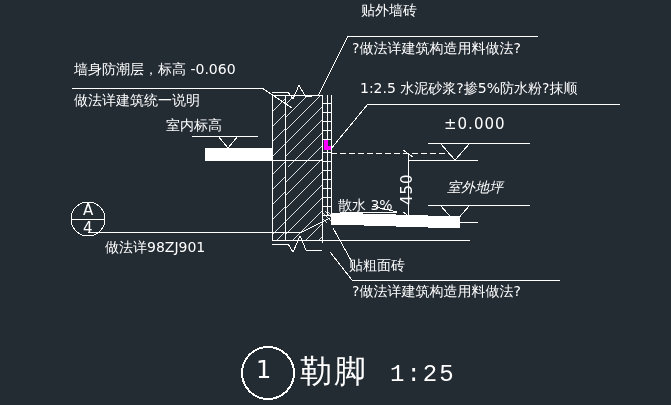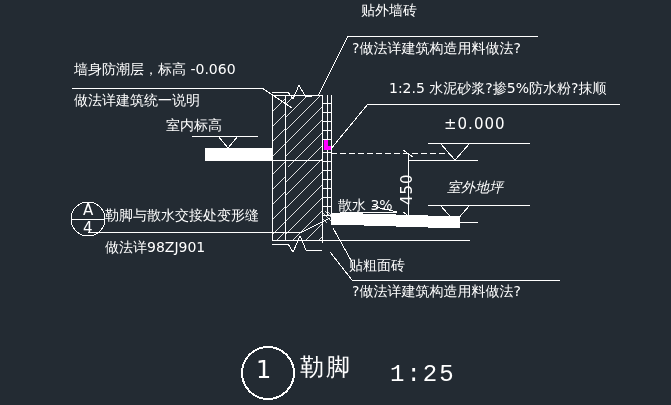--- a/index.html
+++ b/index.html
@@ -15,21 +15,21 @@
     position:absolute;
     color:#ffffff;
     font-family:"DejaVu Sans","Liberation Sans",sans-serif;
     white-space:nowrap;
     line-height:1;
     letter-spacing:0px;
   }
   .cjk{font-size:14px;}
   .num{font-size:15px;letter-spacing:1px;}
   .rot90{transform:rotate(-90deg);transform-origin:left top;}
-  .title-cjk{font-size:24px;letter-spacing:2px;}
+  .title-cjk{font-size:32px;letter-spacing:2px;}
   .title-num{font-size:24px;letter-spacing:2px;}
   .circ-letter{font-size:15px;}
 </style>
 </head>
 <body>
 
 <div id="cad-canvas">
 
   <svg width="671" height="405" viewBox="0 0 671 405">
     <g stroke="#ffffff" stroke-width="1" fill="none" shape-rendering="crispEdges">
@@ -217,35 +217,34 @@
   <div class="txt cjk" style="left:74px;top:62px;">墙身防潮层，标高 -0.060</div>
 
   <div class="txt cjk" style="left:74px;top:93px;">做法详建筑统一说明</div>
 
   <div class="txt cjk" style="left:166px;top:118px;">室内标高</div>
 
   <div class="txt cjk" style="left:361px;top:3px;">贴外墙砖</div>
 
   <div class="txt cjk" style="left:352px;top:41px;">?做法详建筑构造用料做法?</div>
 
-  <div class="txt cjk" style="left:389px;top:81px;">1:2.5  水泥砂浆?掺5%防水粉?抹顺</div>
+  <div class="txt cjk" style="left:360px;top:81px;">1:2.5  水泥砂浆?掺5%防水粉?抹顺</div>
 
   <div class="txt num" style="left:444px;top:117px;">±0.000</div>
 
   <div class="txt cjk" style="left:447px;top:180px;font-style:italic;">室外地坪</div>
 
   <div class="txt cjk" style="left:338px;top:198px;">散水 3%</div>
 
   <div class="txt num rot90" style="left:400px;top:205px;">450</div>
 
   <div class="txt circ-letter" style="left:83px;top:203px;">A</div>
 
   <div class="txt circ-letter" style="left:83px;top:221px;">4</div>
 
-  <div class="txt cjk" style="left:105px;top:208px;">勒脚与散水交接处变形缝</div>
 
   <div class="txt cjk" style="left:105px;top:240px;text-align:center;">做法详98ZJ901</div>
 
   <div class="txt cjk" style="left:349px;top:258px;">贴粗面砖</div>
 
   <div class="txt cjk" style="left:352px;top:284px;">?做法详建筑构造用料做法?</div>
 
   <div class="txt title-num" style="left:256px;top:358px;">1</div>
 
   <div class="txt title-cjk" style="left:300px;top:355px;">勒脚</div>

